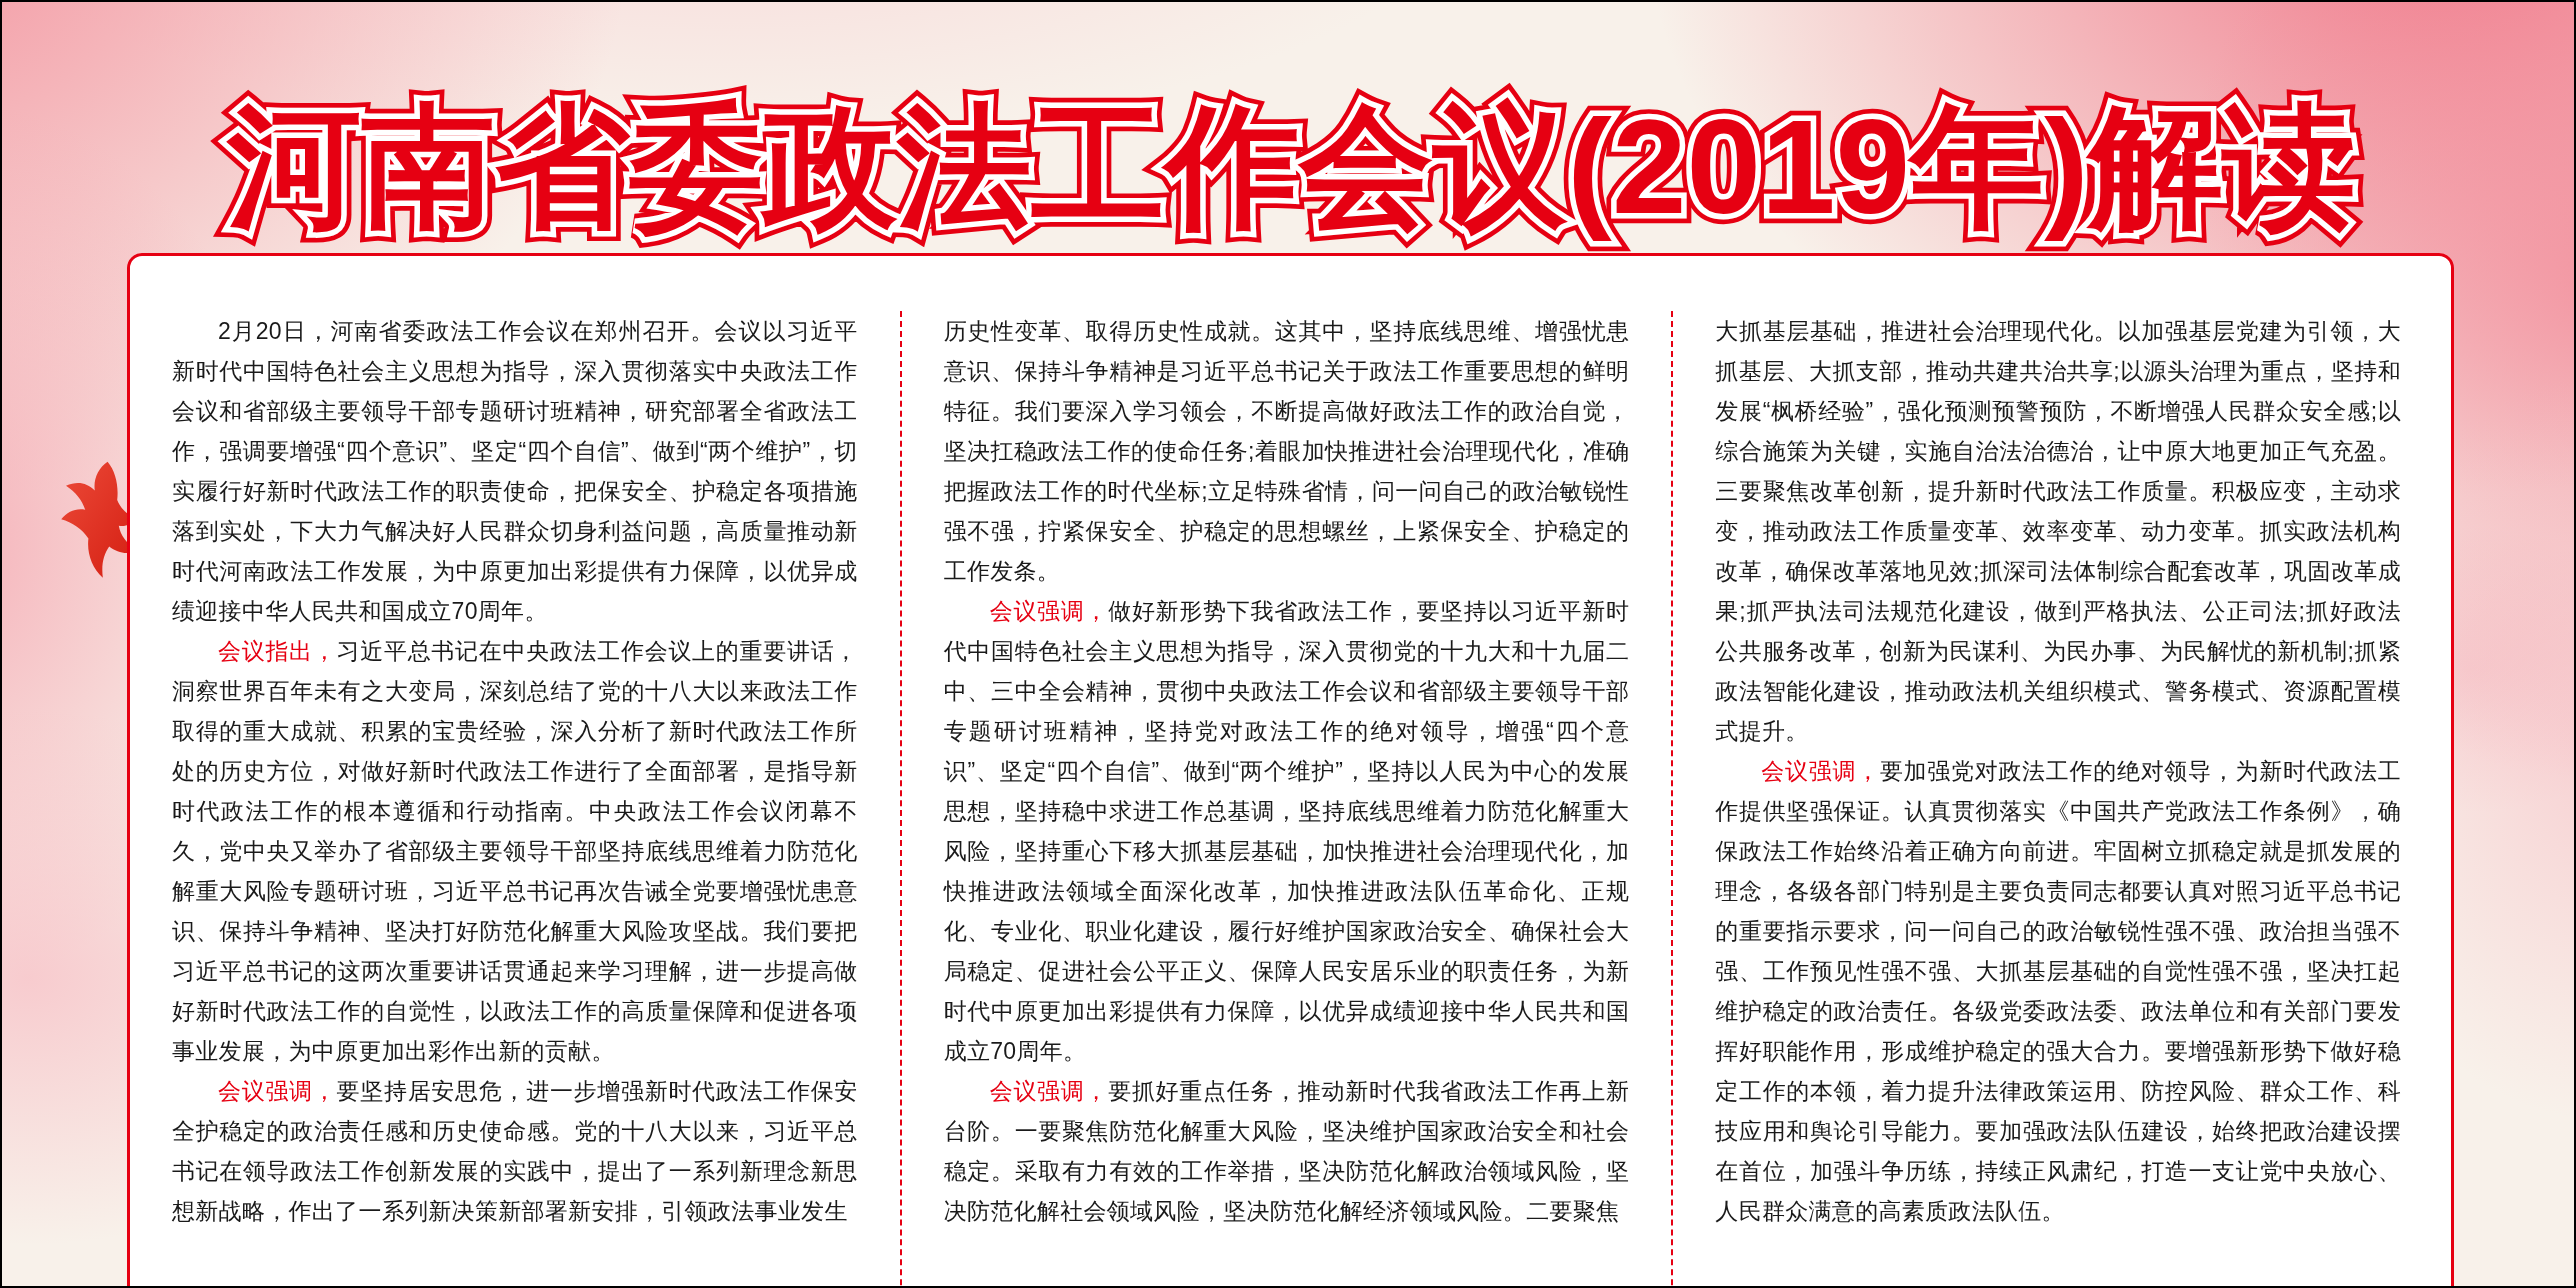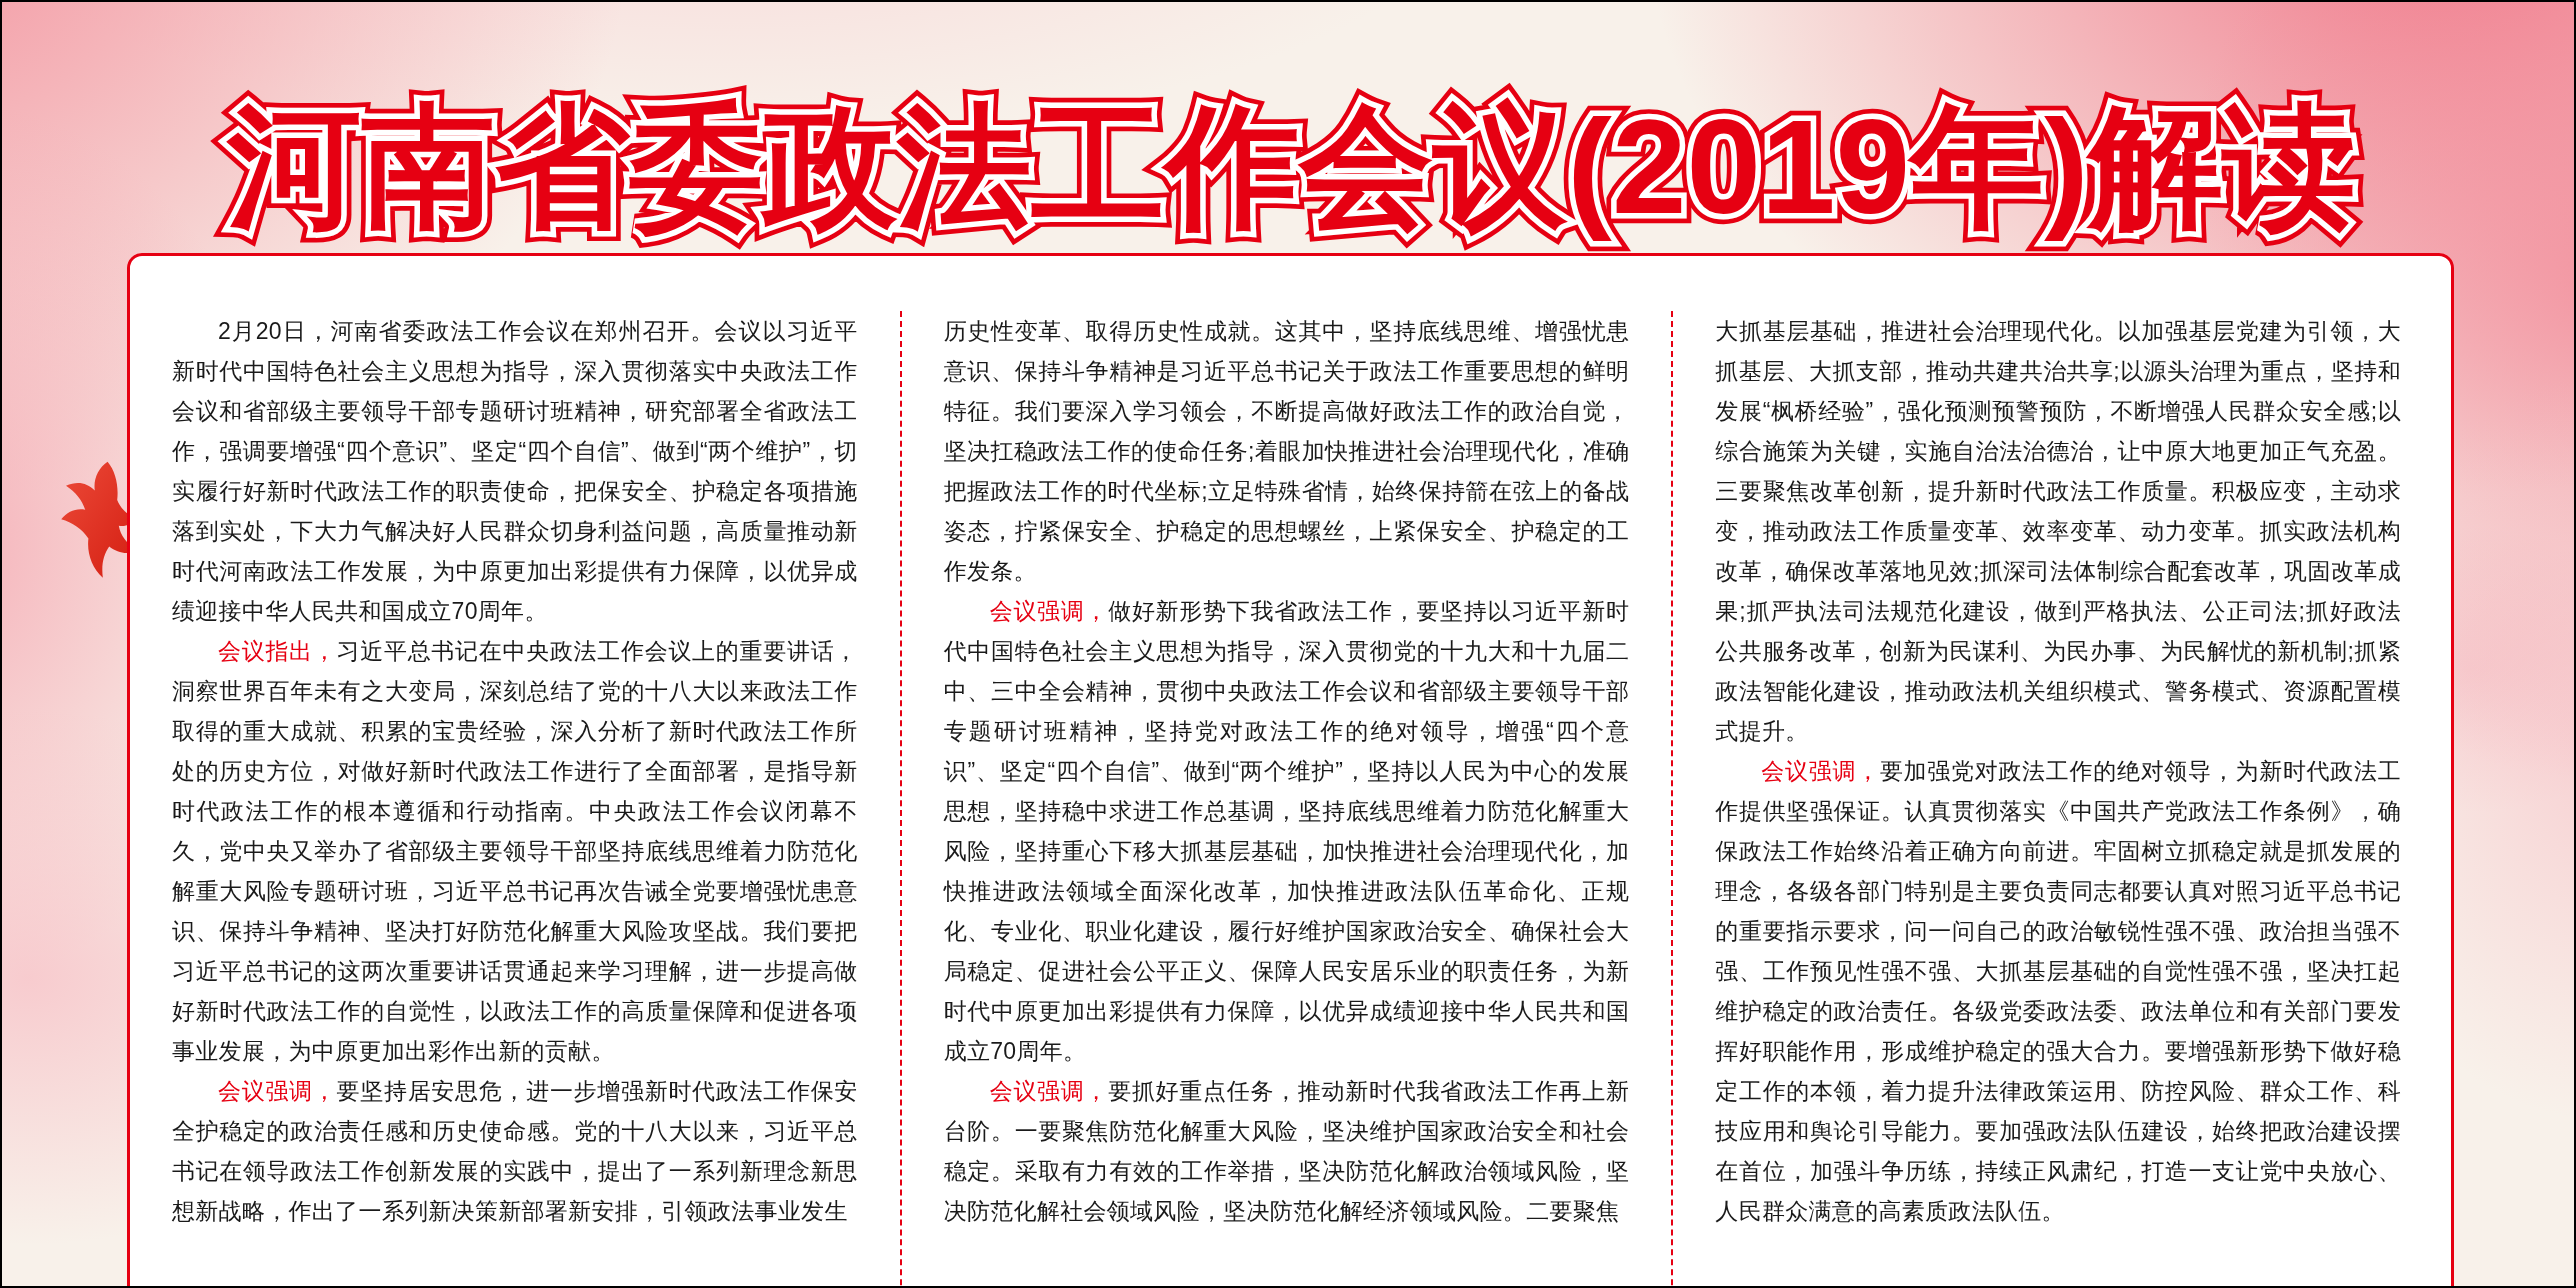--- a/index.html
+++ b/index.html
@@ -106,21 +106,21 @@
     <div class="title-layer title-top">河南省委政法工作会议(2019年)解读</div>
   </div>
 
   <div class="content-box">
     <div class="content-column">
         <p class="para">2月20日，河南省委政法工作会议在郑州召开。会议以习近平新时代中国特色社会主义思想为指导，深入贯彻落实中央政法工作会议和省部级主要领导干部专题研讨班精神，研究部署全省政法工作，强调要增强“四个意识”、坚定“四个自信”、做到“两个维护”，切实履行好新时代政法工作的职责使命，把保安全、护稳定各项措施落到实处，下大力气解决好人民群众切身利益问题，高质量推动新时代河南政法工作发展，为中原更加出彩提供有力保障，以优异成绩迎接中华人民共和国成立70周年。</p>
         <p class="para"><span class="lead">会议指出，</span>习近平总书记在中央政法工作会议上的重要讲话，洞察世界百年未有之大变局，深刻总结了党的十八大以来政法工作取得的重大成就、积累的宝贵经验，深入分析了新时代政法工作所处的历史方位，对做好新时代政法工作进行了全面部署，是指导新时代政法工作的根本遵循和行动指南。中央政法工作会议闭幕不久，党中央又举办了省部级主要领导干部坚持底线思维着力防范化解重大风险专题研讨班，习近平总书记再次告诫全党要增强忧患意识、保持斗争精神、坚决打好防范化解重大风险攻坚战。我们要把习近平总书记的这两次重要讲话贯通起来学习理解，进一步提高做好新时代政法工作的自觉性，以政法工作的高质量保障和促进各项事业发展，为中原更加出彩作出新的贡献。</p>
         <p class="para"><span class="lead">会议强调，</span>要坚持居安思危，进一步增强新时代政法工作保安全护稳定的政治责任感和历史使命感。党的十八大以来，习近平总书记在领导政法工作创新发展的实践中，提出了一系列新理念新思想新战略，作出了一系列新决策新部署新安排，引领政法事业发生</p>
       </div>
     <div class="content-column">
-        <p class="para no-indent">历史性变革、取得历史性成就。这其中，坚持底线思维、增强忧患意识、保持斗争精神是习近平总书记关于政法工作重要思想的鲜明特征。我们要深入学习领会，不断提高做好政法工作的政治自觉，坚决扛稳政法工作的使命任务;着眼加快推进社会治理现代化，准确把握政法工作的时代坐标;立足特殊省情，始终保持箭在弦上的备战姿态，拧紧保安全、护稳定的思想螺丝，上紧保安全、护稳定的工作发条。</p>
+        <p class="para no-indent">历史性变革、取得历史性成就。这其中，坚持底线思维、增强忧患意识、保持斗争精神是习近平总书记关于政法工作重要思想的鲜明特征。我们要深入学习领会，不断提高做好政法工作的政治自觉，坚决扛稳政法工作的使命任务;着眼加快推进社会治理现代化，准确把握政法工作的时代坐标;立足特殊省情，问一问自己的政治敏锐性强不强，拧紧保安全、护稳定的思想螺丝，上紧保安全、护稳定的工作发条。</p>
         <p class="para"><span class="lead">会议强调，</span>做好新形势下我省政法工作，要坚持以习近平新时代中国特色社会主义思想为指导，深入贯彻党的十九大和十九届二中、三中全会精神，贯彻中央政法工作会议和省部级主要领导干部专题研讨班精神，坚持党对政法工作的绝对领导，增强“四个意识”、坚定“四个自信”、做到“两个维护”，坚持以人民为中心的发展思想，坚持稳中求进工作总基调，坚持底线思维着力防范化解重大风险，坚持重心下移大抓基层基础，加快推进社会治理现代化，加快推进政法领域全面深化改革，加快推进政法队伍革命化、正规化、专业化、职业化建设，履行好维护国家政治安全、确保社会大局稳定、促进社会公平正义、保障人民安居乐业的职责任务，为新时代中原更加出彩提供有力保障，以优异成绩迎接中华人民共和国成立70周年。</p>
         <p class="para"><span class="lead">会议强调，</span>要抓好重点任务，推动新时代我省政法工作再上新台阶。一要聚焦防范化解重大风险，坚决维护国家政治安全和社会稳定。采取有力有效的工作举措，坚决防范化解政治领域风险，坚决防范化解社会领域风险，坚决防范化解经济领域风险。二要聚焦</p>
       </div>
     <div class="content-column">
         <p class="para no-indent">大抓基层基础，推进社会治理现代化。以加强基层党建为引领，大抓基层、大抓支部，推动共建共治共享;以源头治理为重点，坚持和发展“枫桥经验”，强化预测预警预防，不断增强人民群众安全感;以综合施策为关键，实施自治法治德治，让中原大地更加正气充盈。三要聚焦改革创新，提升新时代政法工作质量。积极应变，主动求变，推动政法工作质量变革、效率变革、动力变革。抓实政法机构改革，确保改革落地见效;抓深司法体制综合配套改革，巩固改革成果;抓严执法司法规范化建设，做到严格执法、公正司法;抓好政法公共服务改革，创新为民谋利、为民办事、为民解忧的新机制;抓紧政法智能化建设，推动政法机关组织模式、警务模式、资源配置模式提升。</p>
         <p class="para"><span class="lead">会议强调，</span>要加强党对政法工作的绝对领导，为新时代政法工作提供坚强保证。认真贯彻落实《中国共产党政法工作条例》，确保政法工作始终沿着正确方向前进。牢固树立抓稳定就是抓发展的理念，各级各部门特别是主要负责同志都要认真对照习近平总书记的重要指示要求，问一问自己的政治敏锐性强不强、政治担当强不强、工作预见性强不强、大抓基层基础的自觉性强不强，坚决扛起维护稳定的政治责任。各级党委政法委、政法单位和有关部门要发挥好职能作用，形成维护稳定的强大合力。要增强新形势下做好稳定工作的本领，着力提升法律政策运用、防控风险、群众工作、科技应用和舆论引导能力。要加强政法队伍建设，始终把政治建设摆在首位，加强斗争历练，持续正风肃纪，打造一支让党中央放心、人民群众满意的高素质政法队伍。</p>
       </div>
   </div>
 
 </div>

